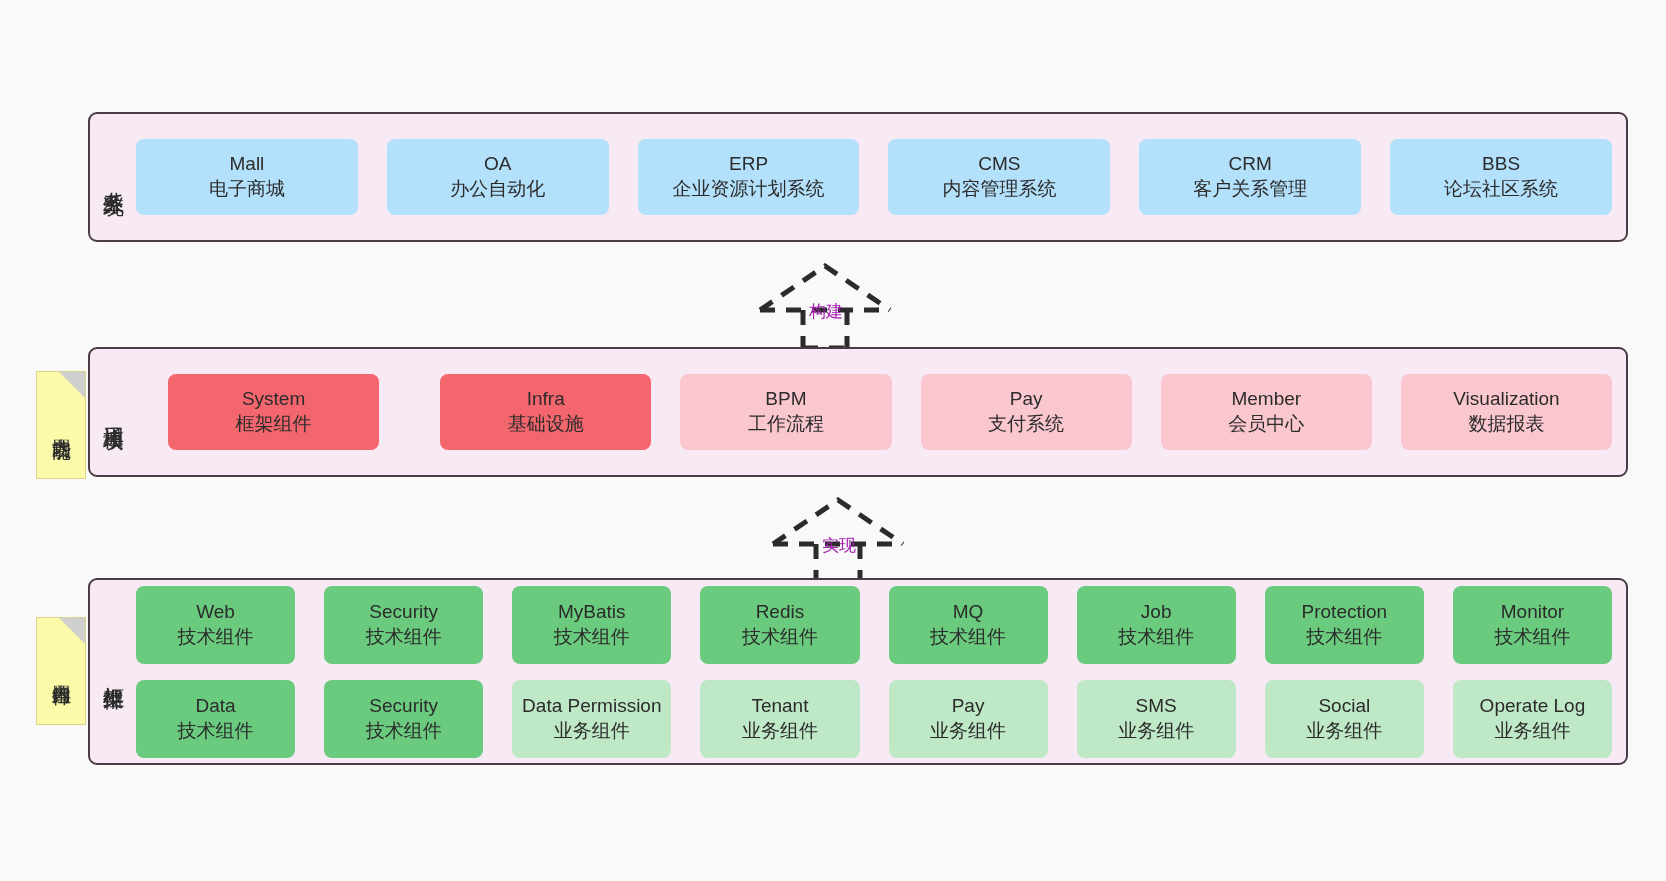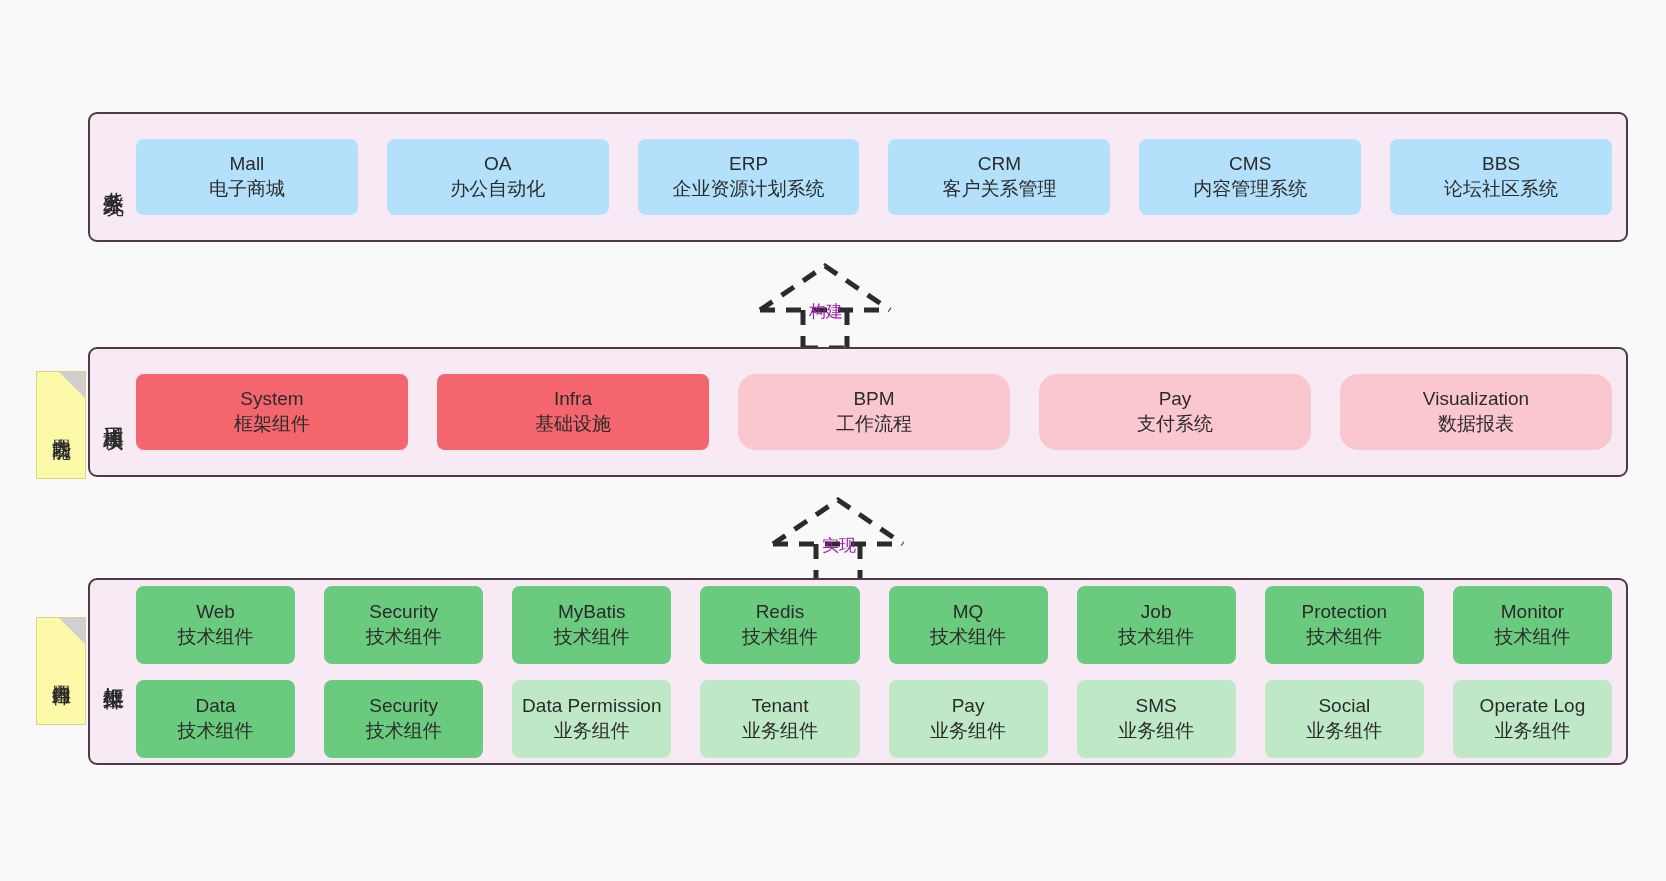--- a/index.html
+++ b/index.html
@@ -70,22 +70,22 @@
     text-align: center;
     font-size: 19px;
     line-height: 1.3;
     padding: 6px 4px;
     color: #2b2b2b;
   }
   .node .t-en { white-space: normal; }
   .node .t-cn { white-space: nowrap; }
 
   .node.blue       { background: #b3e0fb; }
-  .node.red        { background: #f4666e; }
-  .node.pink       { background: #fbc7cf; border-radius: 18px; }
+  .node.red        { background: #f4666e; margin-left: 32px; }
+  .node.pink       { background: #fbc7cf; }
   .node.green      { background: #6acb7e; }
   .node.lightgreen { background: #bee8c6; }
 
   
   .sticky {
     position: absolute;
     box-sizing: border-box;
     background: #fcfaa8;
     border: 1px solid #d9d48a;
     display: flex;
@@ -139,26 +139,26 @@
         </div>
         <div class="node blue">
           <span class="t-en">OA</span>
           <span class="t-cn">办公自动化</span>
         </div>
         <div class="node blue">
           <span class="t-en">ERP</span>
           <span class="t-cn">企业资源计划系统</span>
         </div>
         <div class="node blue">
+          <span class="t-en">CMS</span>
+          <span class="t-cn">内容管理系统</span>
+        </div>
+        <div class="node blue">
           <span class="t-en">CRM</span>
           <span class="t-cn">客户关系管理</span>
-        </div>
-        <div class="node blue">
-          <span class="t-en">CMS</span>
-          <span class="t-cn">内容管理系统</span>
         </div>
         <div class="node blue">
           <span class="t-en">BBS</span>
           <span class="t-cn">论坛社区系统</span>
         </div>
       </div>
     </div>
   </div>
 
   <div class="connector" style="left:755px; top:258px; width:150px; height:92px;">
@@ -190,20 +190,24 @@
         </div>
         <div class="node pink">
           <span class="t-en">BPM</span>
           <span class="t-cn">工作流程</span>
         </div>
         <div class="node pink">
           <span class="t-en">Pay</span>
           <span class="t-cn">支付系统</span>
         </div>
         <div class="node pink">
+          <span class="t-en">Member</span>
+          <span class="t-cn">会员中心</span>
+        </div>
+        <div class="node pink">
           <span class="t-en">Visualization</span>
           <span class="t-cn">数据报表</span>
         </div>
       </div>
     </div>
   </div>
 
   <div class="connector" style="left:768px; top:492px; width:150px; height:92px;">
     <svg width="150" height="92" viewBox="0 0 150 92">
       <path d="M 5 52 L 70 8 L 135 52" fill="none" stroke="#2b2b2b" stroke-width="5" stroke-dasharray="15,11" stroke-linecap="butt"></path>

